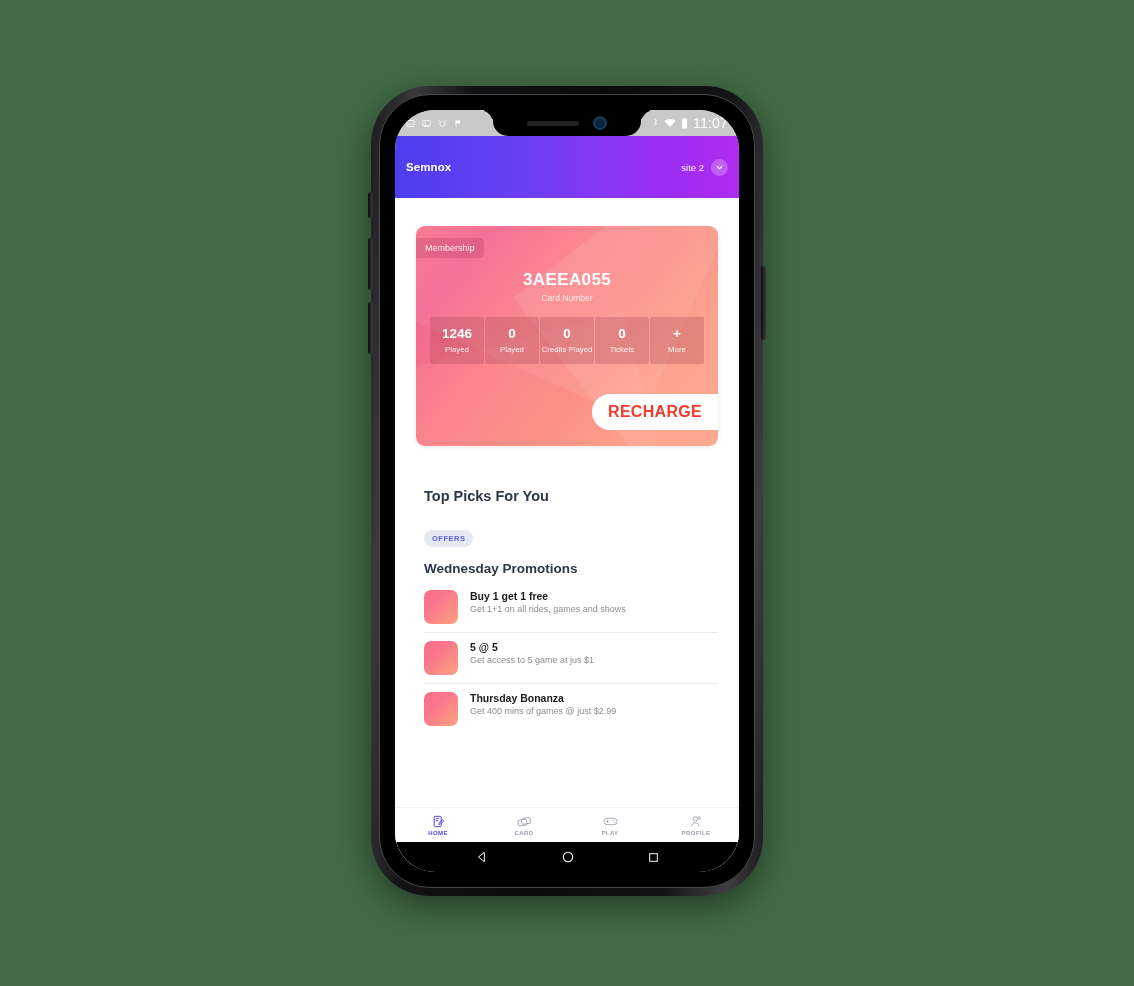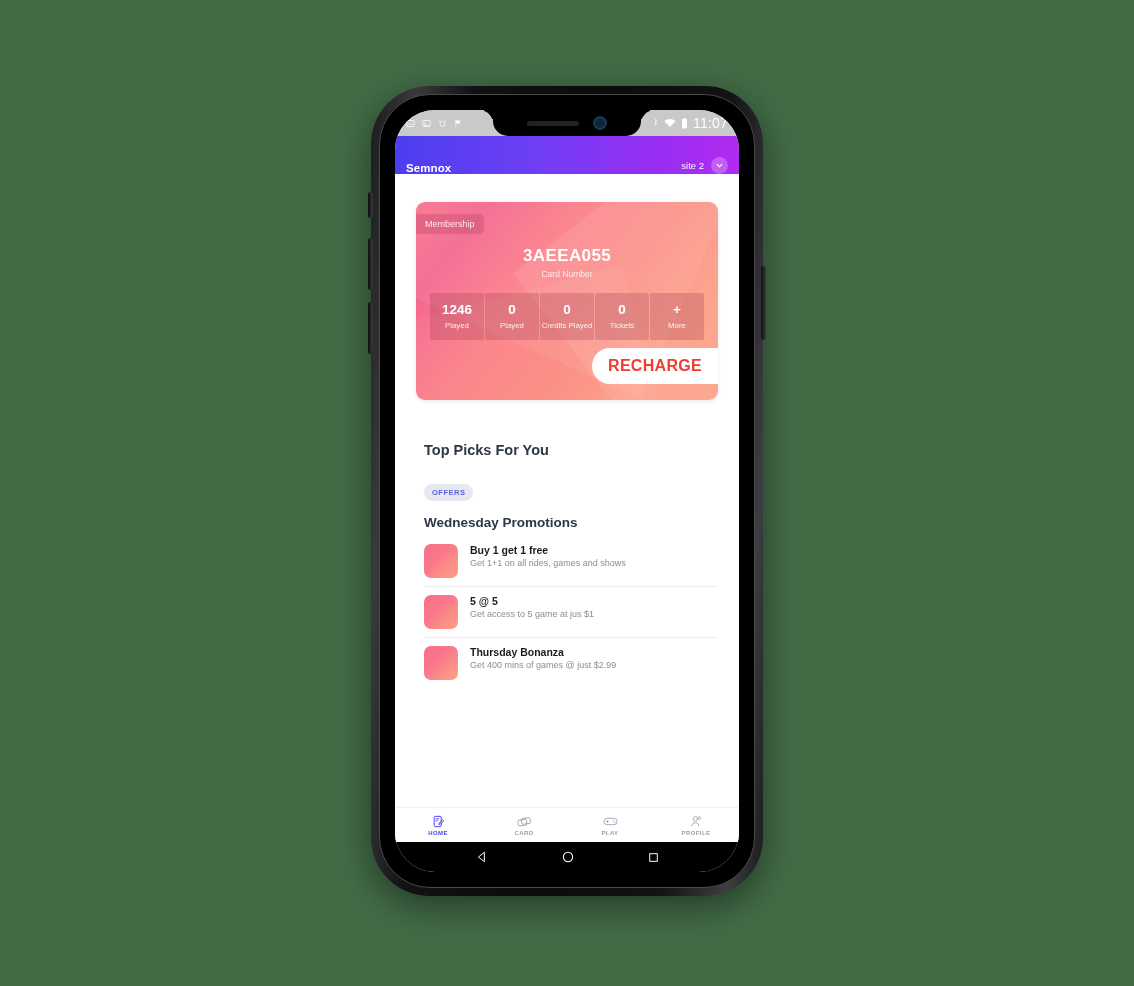--- a/index.html
+++ b/index.html
@@ -73,22 +73,22 @@
      box-shadow:inset 0 0 2px #3b7ab5;}
   #status-left{display:flex;align-items:center;gap:7px;padding-left:11px;width:95px;box-sizing:border-box;}
   #status-right{display:flex;align-items:center;gap:5px;margin-left:auto;padding-right:11px;}
   #status-right .clock{font-size:14px;color:#fff;letter-spacing:.2px;}
   .sb-ico{display:block;}
 
   
   #app-bar{
     height:38px;
     background:linear-gradient(90deg,#4b3ef0 0%,#6e3ff4 40%,#9b2df2 78%,#b02bf0 100%);
-    display:flex;align-items:flex-end;
-    padding:0 11px;
+    display:flex;align-items:center;
+    padding:12px 11px;
     color:#fff;
   }
   #app-title{font-size:11.5px;font-weight:600;letter-spacing:.1px;}
   #site-selector{margin-left:auto;display:flex;align-items:center;gap:7px;}
   #site-label{font-size:9.5px;opacity:.95;}
   #site-chevron{
     width:17px;height:17px;border-radius:50%;
     background:rgba(255,255,255,.25);
     display:flex;align-items:center;justify-content:center;
   }
@@ -98,21 +98,21 @@
     background:#fff;
     height:calc(100% - 26px - 38px - 30px);
     overflow:hidden;
     position:relative;
   }
 
   
   #membership-card{
     position:relative;
     margin:28px 21px 0 21px;
-    height:198px;
+    height:220px;
     border-radius:9px;
     background:linear-gradient(128deg,#f9728a 0%,#f4678f 16%,#fb7f87 38%,#fb8a80 60%,#fd9c84 80%,#fca184 100%);
     overflow:hidden;
     box-shadow:0 1px 4px rgba(0,0,0,.10);
   }
   .card-facet{position:absolute;background:rgba(255,255,255,.07);}
   #facet-a{width:340px;height:300px;left:-40px;top:-160px;transform:rotate(24deg);}
   #facet-b{width:260px;height:300px;right:-120px;top:-40px;transform:rotate(-38deg);background:rgba(255,255,255,.09);}
   #facet-c{width:300px;height:220px;left:-60px;bottom:-120px;transform:rotate(-15deg);background:rgba(255,255,255,.05);}
   #membership-badge{

